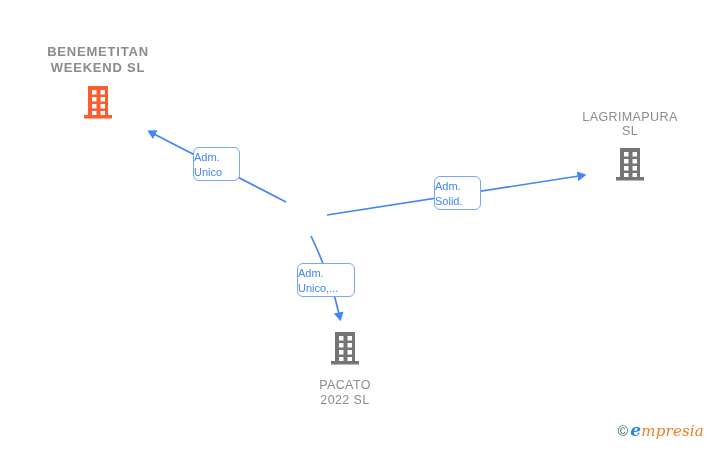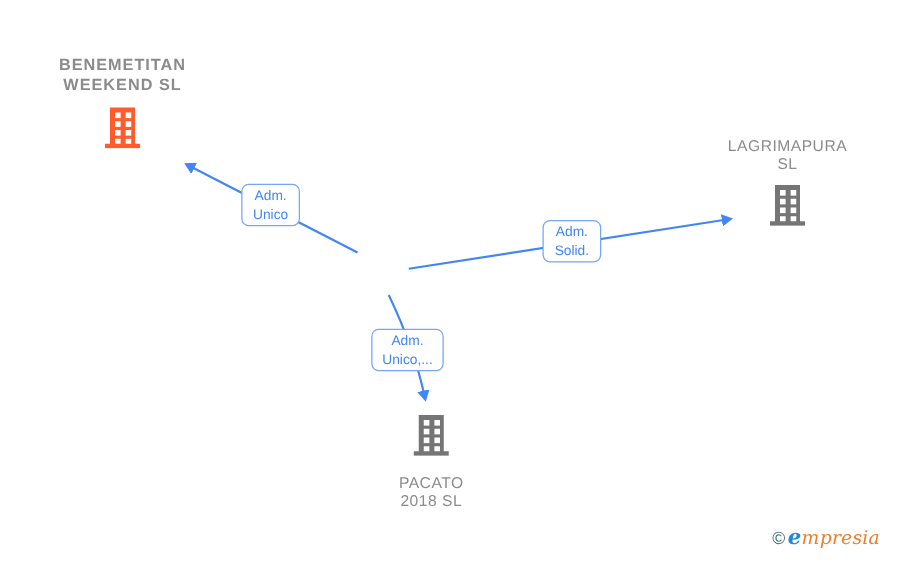--- a/index.html
+++ b/index.html
@@ -52,21 +52,20 @@
   .fill-orange { fill: #ff5b2d; }
   .fill-gray { fill: #757575; }
   .edge-label {
     position: absolute;
     background: #ffffff;
     border: 1.5px solid #76a6f5;
     border-radius: 6px;
     color: #4285f4;
     font-size: 11px;
     line-height: 14.5px;
-    text-align: center;
     white-space: pre-line;
     padding-top: 2px;
     box-sizing: border-box;
   }
   .footer-brand {
     position: absolute;
     right: 24px;
     bottom: 4px;
     font-size: 15px;
     letter-spacing: 0.2px;
@@ -160,21 +159,21 @@
           <rect x="18.5" y="5" width="4.5" height="4.5"></rect>
         <rect x="10" y="12" width="4.5" height="4.5"></rect>
           <rect x="18.5" y="12" width="4.5" height="4.5"></rect>
         <rect x="10" y="19" width="4.5" height="4.5"></rect>
           <rect x="18.5" y="19" width="4.5" height="4.5"></rect>
         <rect x="10" y="26" width="4.5" height="4"></rect>
           <rect x="18.5" y="26" width="4.5" height="4"></rect>
       </g>
     </svg>
     <div class="node-label text-gap-above" style="line-height:15px;">PACATO
-2018 SL</div>
+2022 SL</div>
   </div>
 
   <div class="edge-label" style="left:193px; top:147px; width:47px; height:34px;">Adm.
 Unico</div>
   <div class="edge-label" style="left:434px; top:176px; width:47px; height:34px;">Adm.
 Solid.</div>
   <div class="edge-label" style="left:297px; top:263px; width:58px; height:34px;">Adm.
 Unico,...</div>
 
   <div class="footer-brand">

